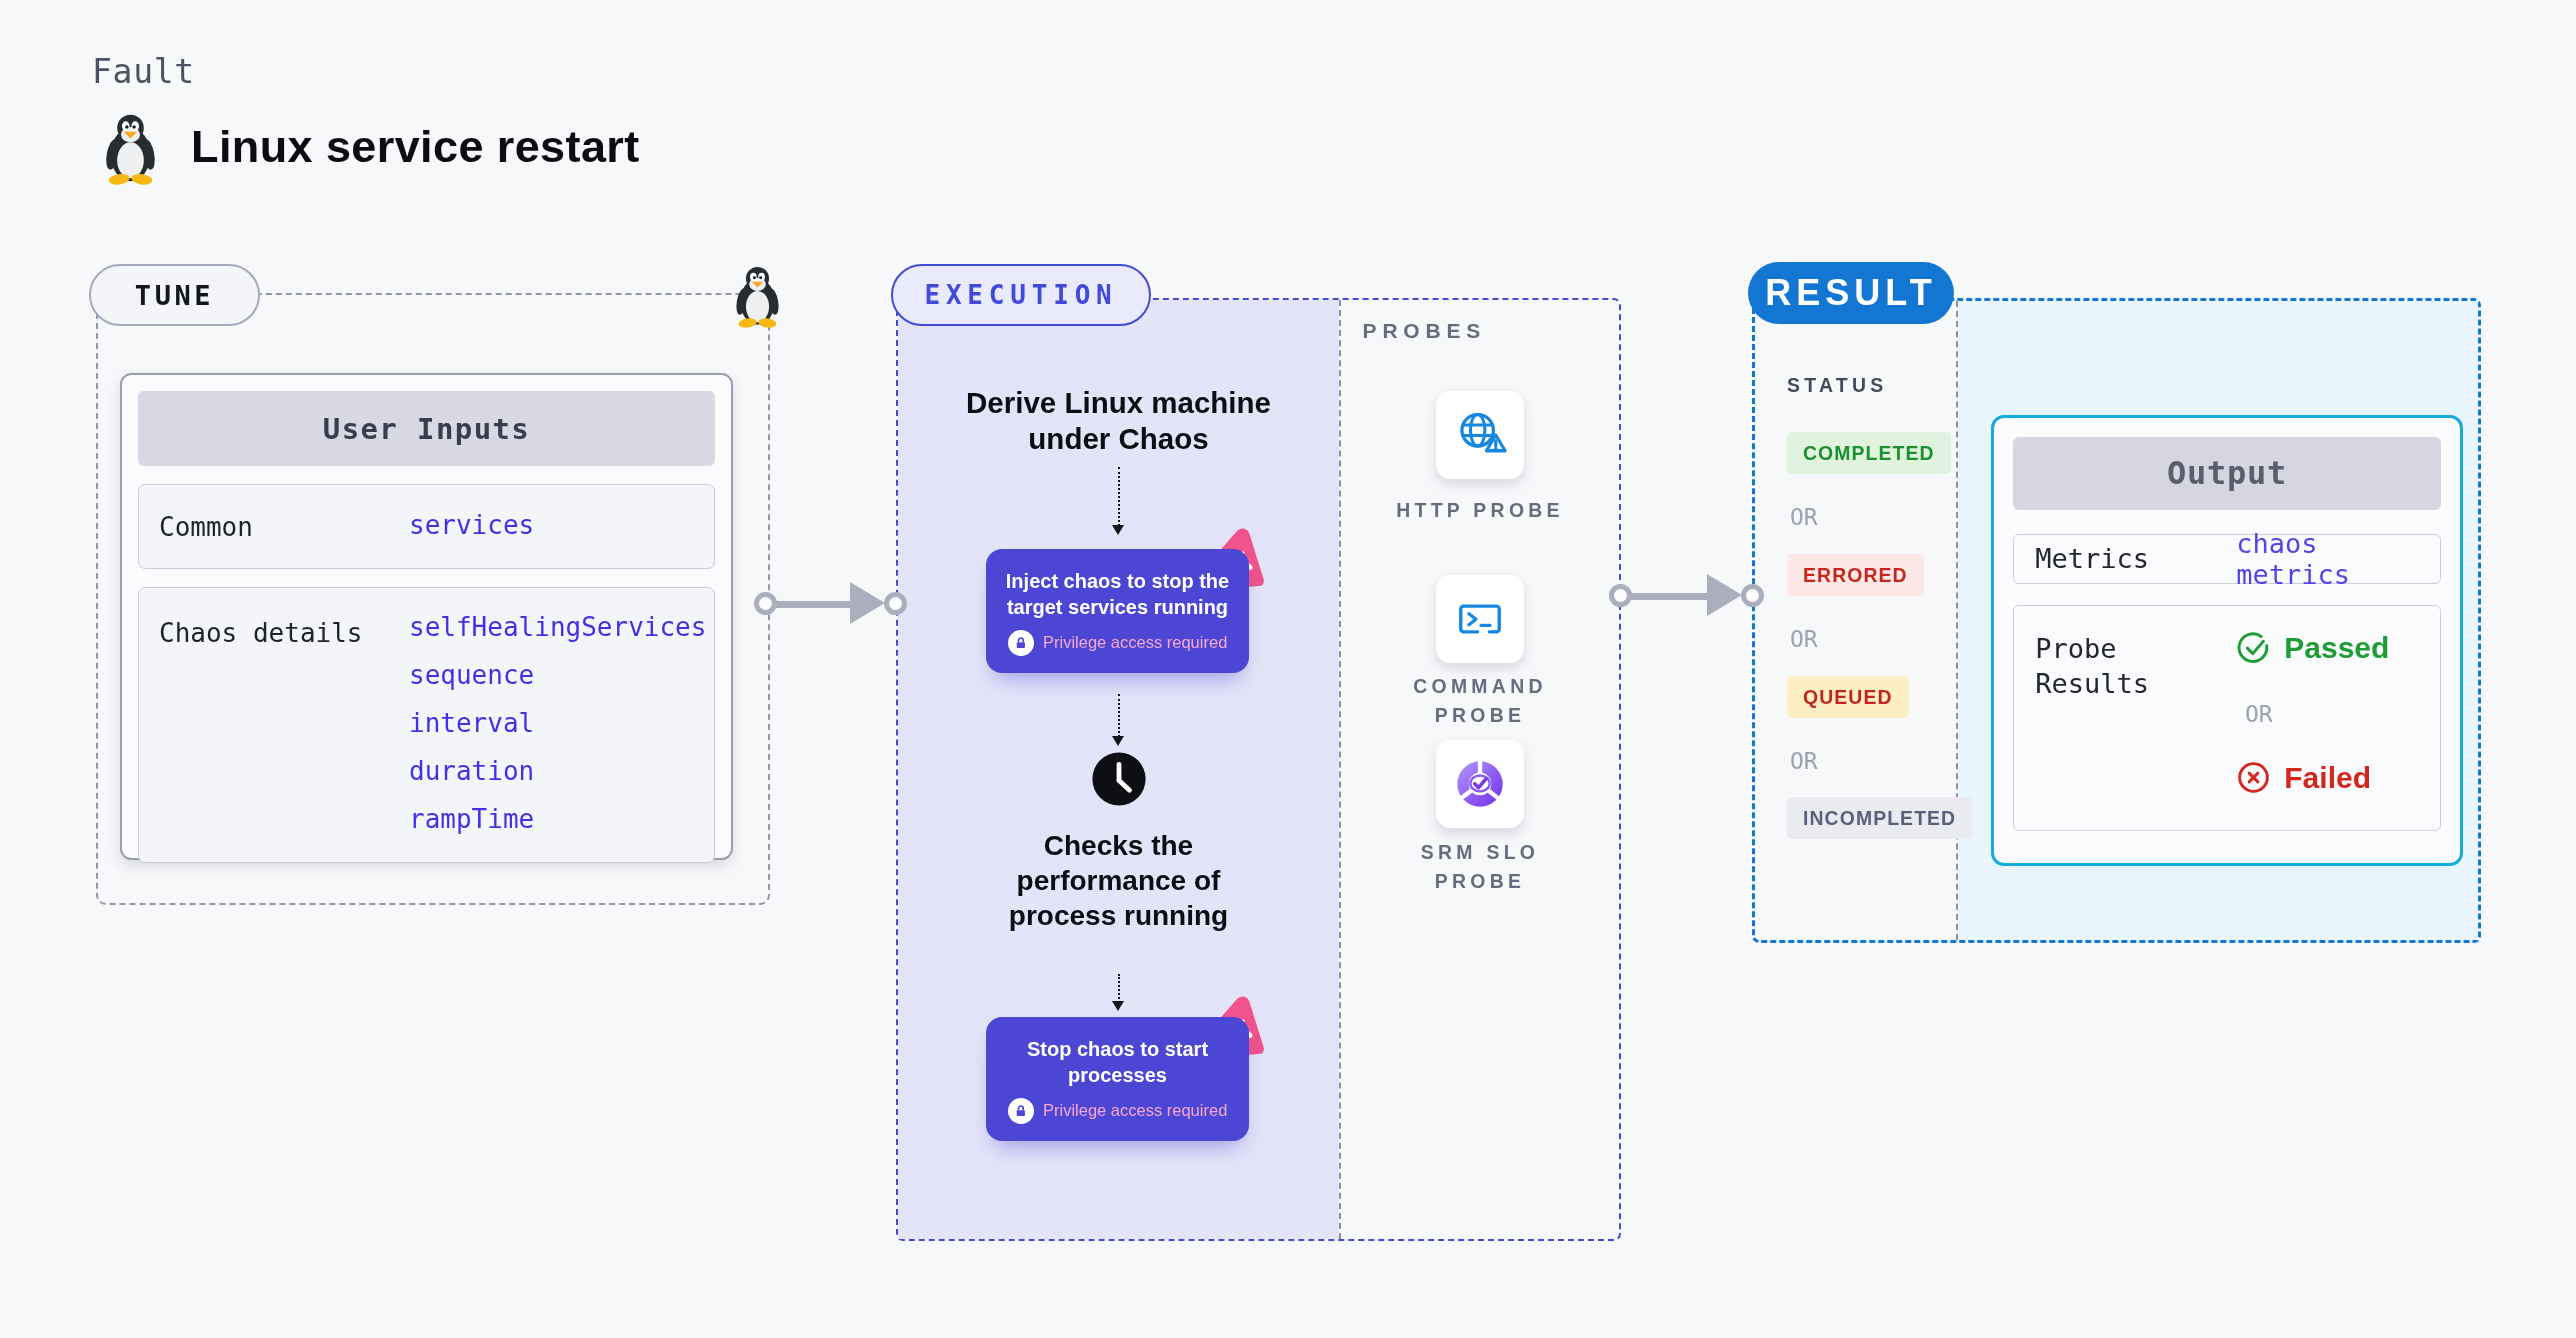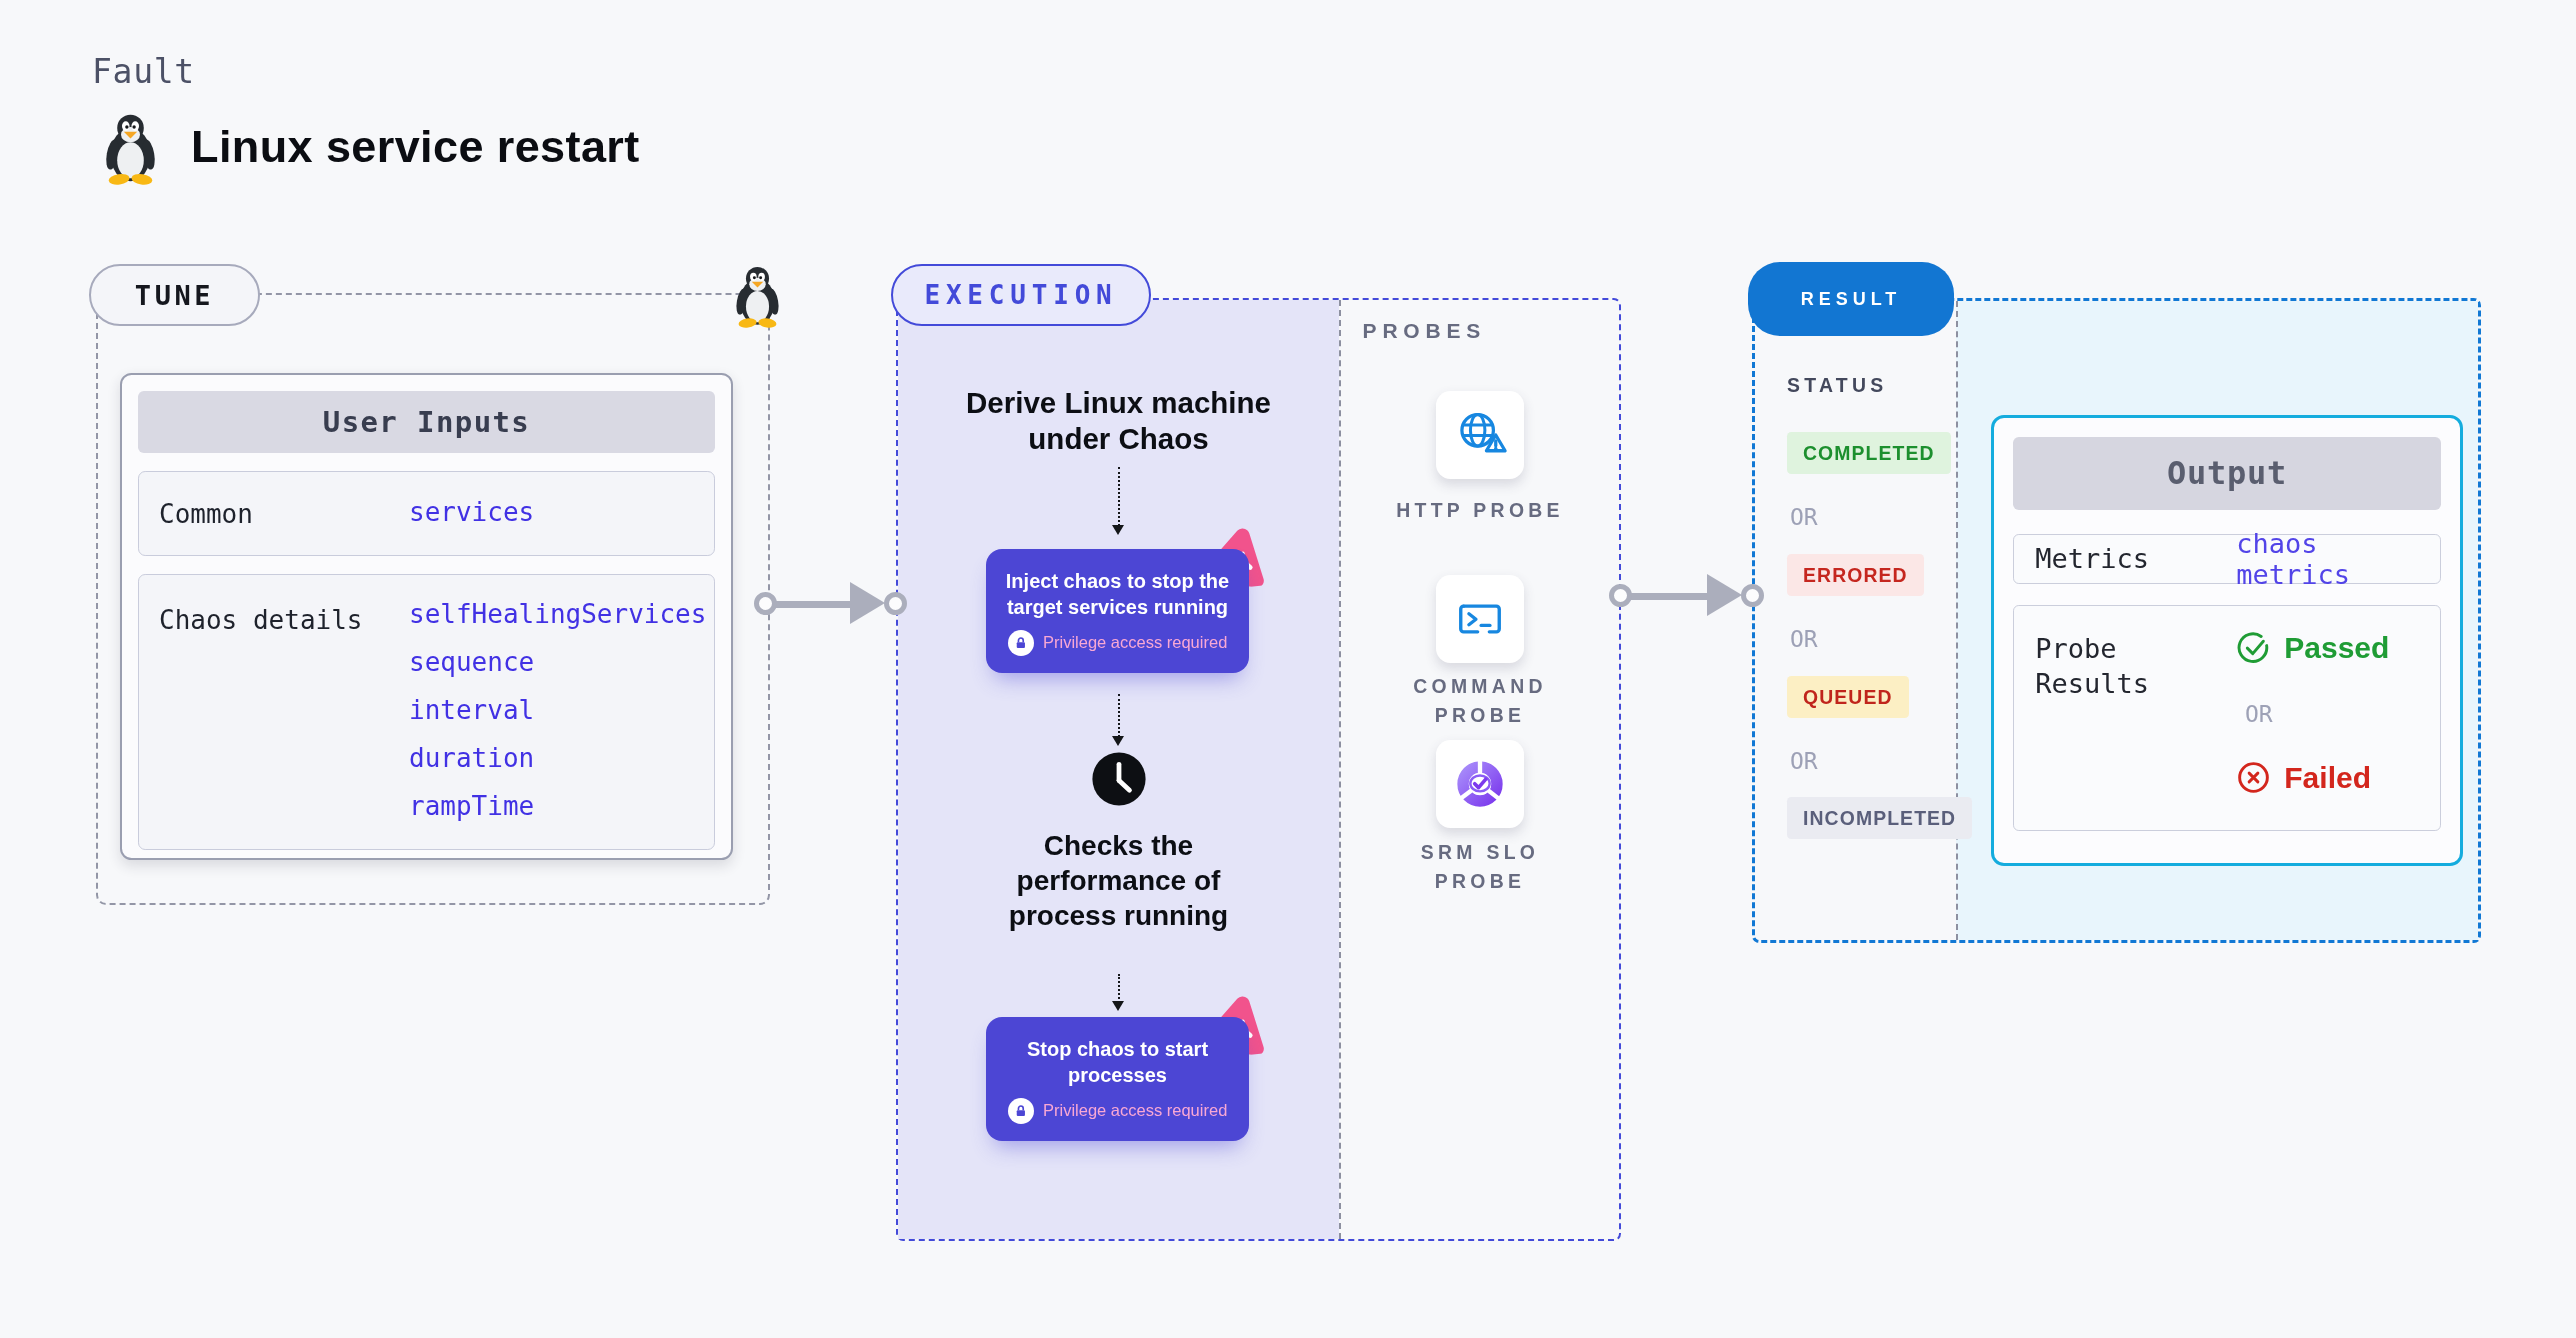--- a/index.html
+++ b/index.html
@@ -18,30 +18,30 @@
   .page-title{position:absolute;left:191px;top:121px;font-size:45px;font-weight:bold;color:#0b0d12;letter-spacing:0.4px;}
   .penguin-big{position:absolute;left:98px;top:109px;width:65px;height:76px;}
   .penguin-small{position:absolute;left:730px;top:262px;width:55px;height:66px;z-index:6;}
 
   
   .pill{position:absolute;display:flex;align-items:center;justify-content:center;border-radius:32px;z-index:5;}
   .pill-tune{left:89px;top:264px;width:167px;height:58px;background:#f4f5f9;border:2.9px solid #a7aabc;
     font-size:27px;font-weight:bold;color:#15171e;letter-spacing:3.6px;}
   .pill-exec{left:891px;top:264px;width:256px;height:58px;background:#e9eafb;border:2.9px solid #434ad9;
     font-size:26px;font-weight:bold;color:#434ad9;letter-spacing:5.8px;}
-  .pill-result{left:1748px;top:262px;width:206px;height:74px;background:#1276d2;
-    font-size:18px;font-weight:bold;color:#ffffff;letter-spacing:5px;}
+  .pill-result{left:1748px;top:262px;width:206px;height:62px;background:#1276d2;
+    font-size:36px;font-weight:bold;color:#ffffff;letter-spacing:5px;}
 
   
   .tune-box{position:absolute;left:96px;top:293px;width:670px;height:608px;
     border:2.9px dashed #9396a6;border-radius:10px;}
   .ui-card{position:absolute;left:120px;top:373px;width:613px;height:487px;background:#fbfbfd;
     border:2.2px solid #9a9eb0;border-radius:11.5px;box-shadow:0 5.8px 13px rgba(40,44,63,.14);
     box-sizing:border-box;padding:16px;}
-  .ui-head{height:62px;background:#d9d9e3;border-radius:5.8px;display:flex;align-items:center;justify-content:center;
+  .ui-head{height:75px;background:#d9d9e3;border-radius:5.8px;display:flex;align-items:center;justify-content:center;
     font-size:29px;font-weight:bold;color:#383d4f;letter-spacing:1.4px;}
   .ui-row{position:relative;background:#f4f5f9;border:1.4px solid #c9ccdc;border-radius:7.2px;margin-top:18px;box-sizing:border-box;}
   .ui-row-1{height:85px;}
   .ui-row-2{height:276px;}
   .ui-label{position:absolute;left:20px;font-size:26px;color:#1e222c;}
   .ui-values{position:absolute;left:270px;display:flex;flex-direction:column;gap:21px;}
   .ui-value{font-size:26px;color:#4131e4;line-height:27px;}
 
   
   .harrow{position:absolute;height:63px;z-index:4;}

